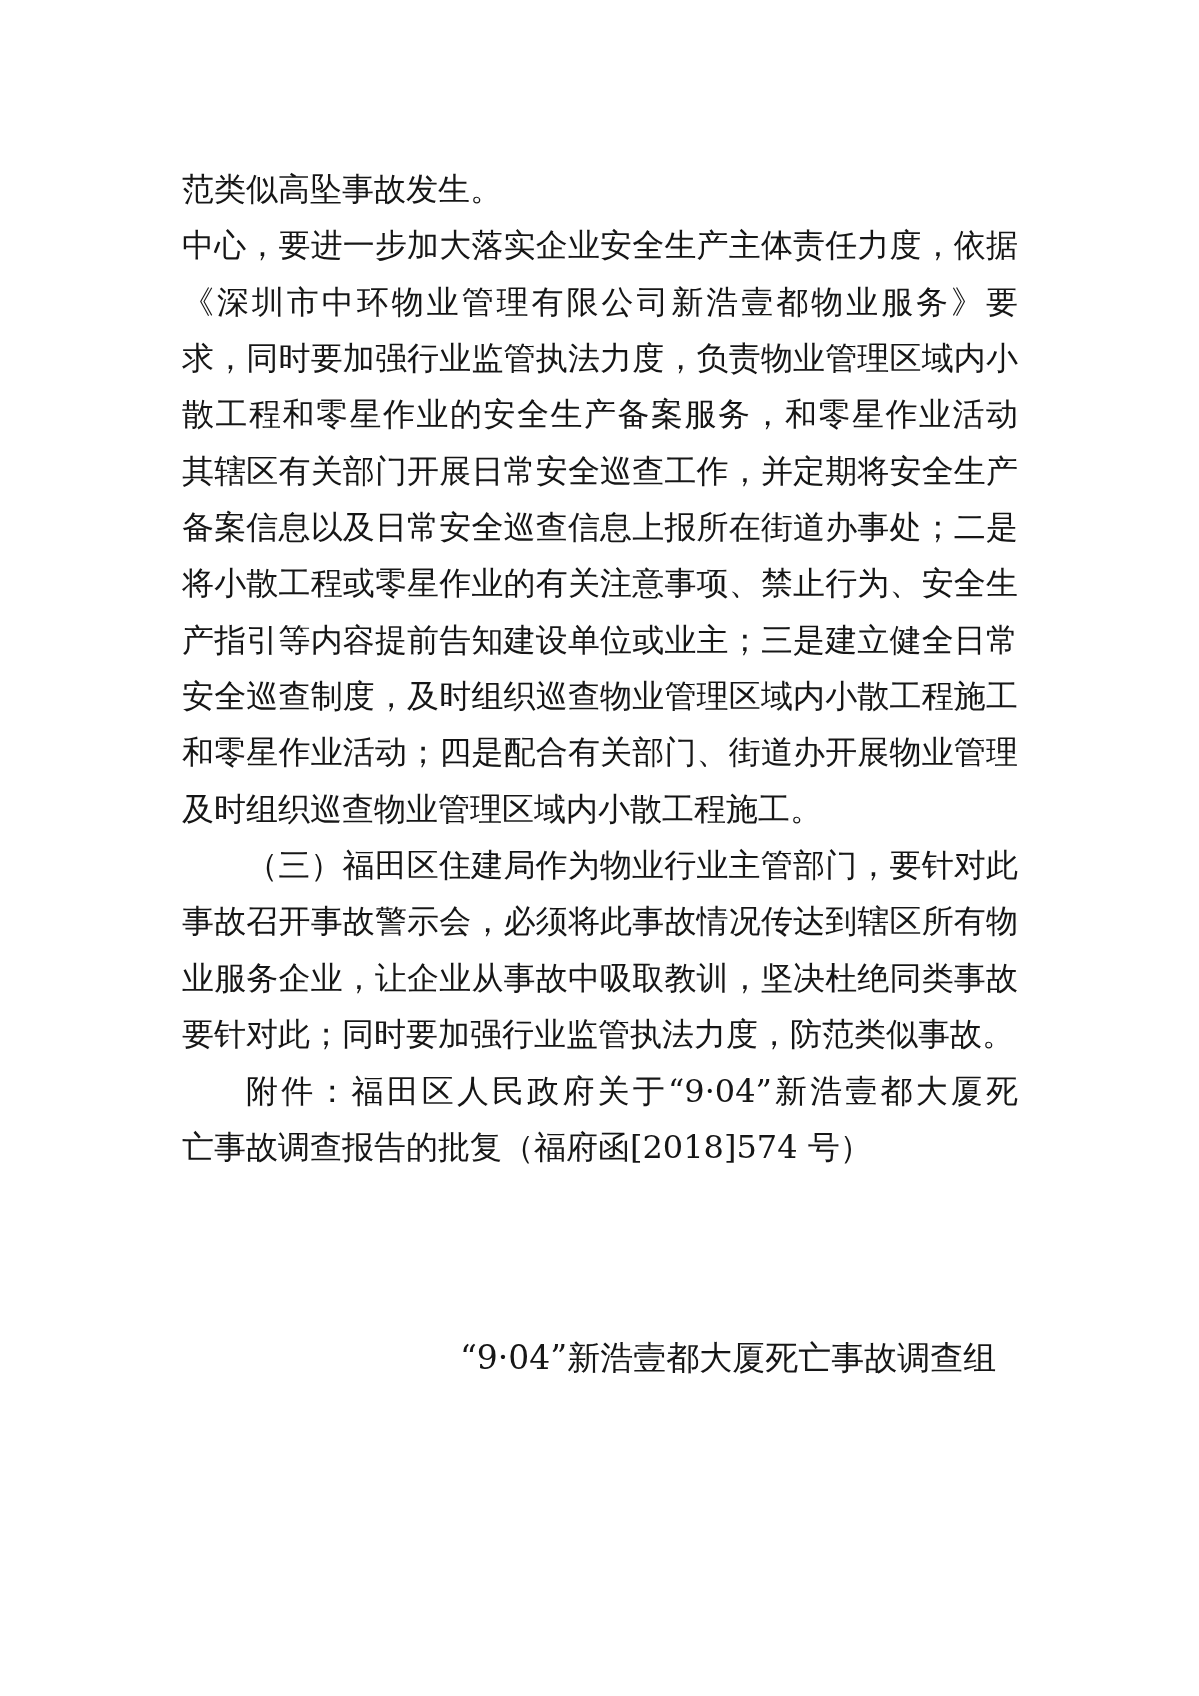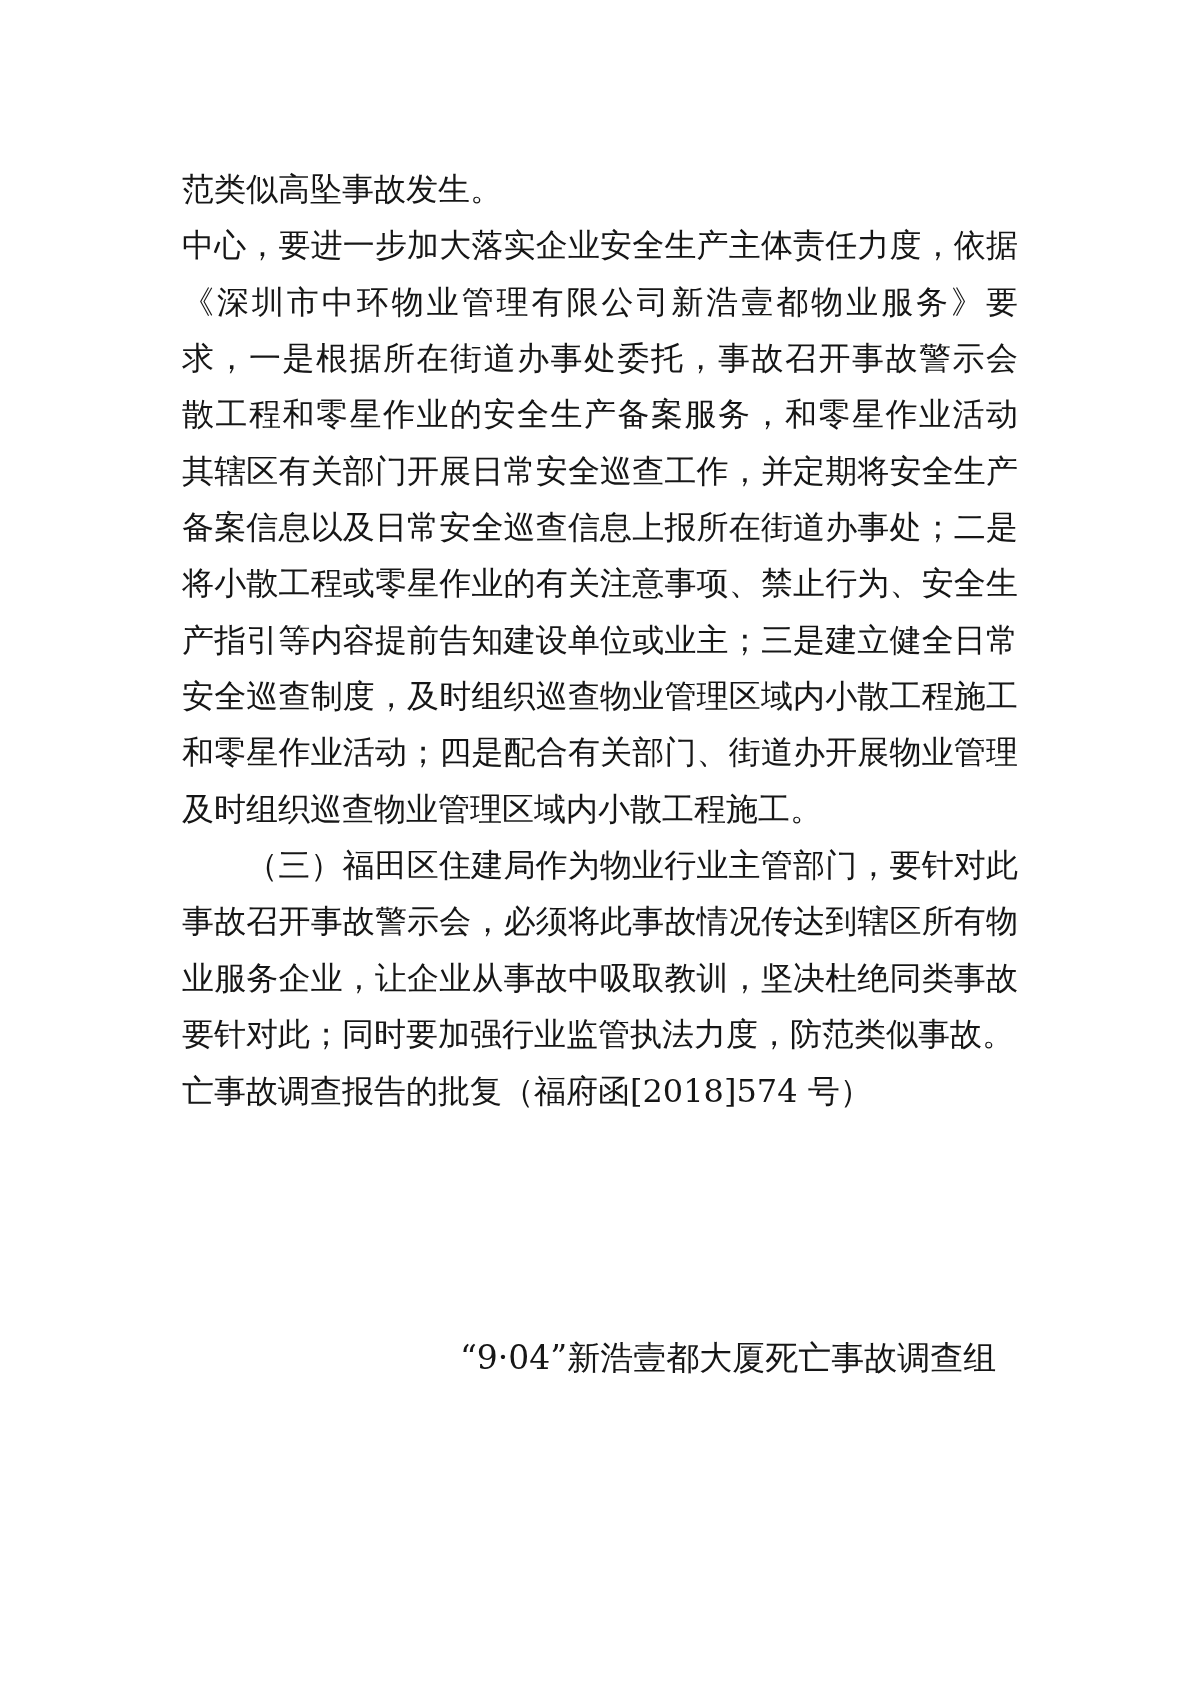--- a/index.html
+++ b/index.html
@@ -57,33 +57,34 @@
 </style>
 </head>
 <body>
 
 <div class="page">
 
   <div class="doc-body">
     <div class="line">范类似高坠事故发生。</div>
     <div class="line fill">中心，要进一步加大落实企业安全生产主体责任力度，依据</div>
     <div class="line fill">《深圳市中环物业管理有限公司新浩壹都物业服务》要</div>
-    <div class="line fill">求，一是根据所在街道办事处委托，事故召开事故警示会</div>
+    <div class="line fill">求，同时要加强行业监管执法力度，负责物业管理区域内小</div>
     <div class="line fill">散工程和零星作业的安全生产备案服务，和零星作业活动</div>
     <div class="line fill">其辖区有关部门开展日常安全巡查工作，并定期将安全生产</div>
     <div class="line fill">备案信息以及日常安全巡查信息上报所在街道办事处；二是</div>
     <div class="line fill">将小散工程或零星作业的有关注意事项、禁止行为、安全生</div>
     <div class="line fill">产指引等内容提前告知建设单位或业主；三是建立健全日常</div>
     <div class="line fill">安全巡查制度，及时组织巡查物业管理区域内小散工程施工</div>
     <div class="line fill">和零星作业活动；四是配合有关部门、街道办开展物业管理</div>
     <div class="line">及时组织巡查物业管理区域内小散工程施工。</div>
     <div class="line fill indent">（三）福田区住建局作为物业行业主管部门，要针对此</div>
     <div class="line fill">事故召开事故警示会，必须将此事故情况传达到辖区所有物</div>
     <div class="line fill">业服务企业，让企业从事故中吸取教训，坚决杜绝同类事故</div>
     <div class="line">要针对此；同时要加强行业监管执法力度，防范类似事故。</div>
+    <div class="line fill indent">附件：福田区人民政府关于“9·04”新浩壹都大厦死</div>
     <div class="line">亡事故调查报告的批复（福府函[2018]574 号）</div>
   </div>
 
   <div class="signature">“9·04”新浩壹都大厦死亡事故调查组</div>
 
   <div class="page-number">12</div>
 
 </div>
 
 </body></html>

